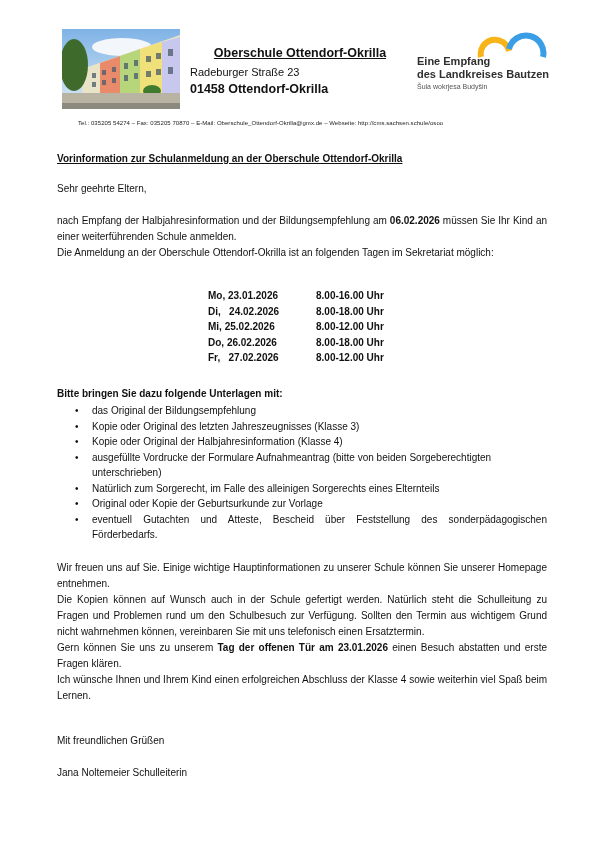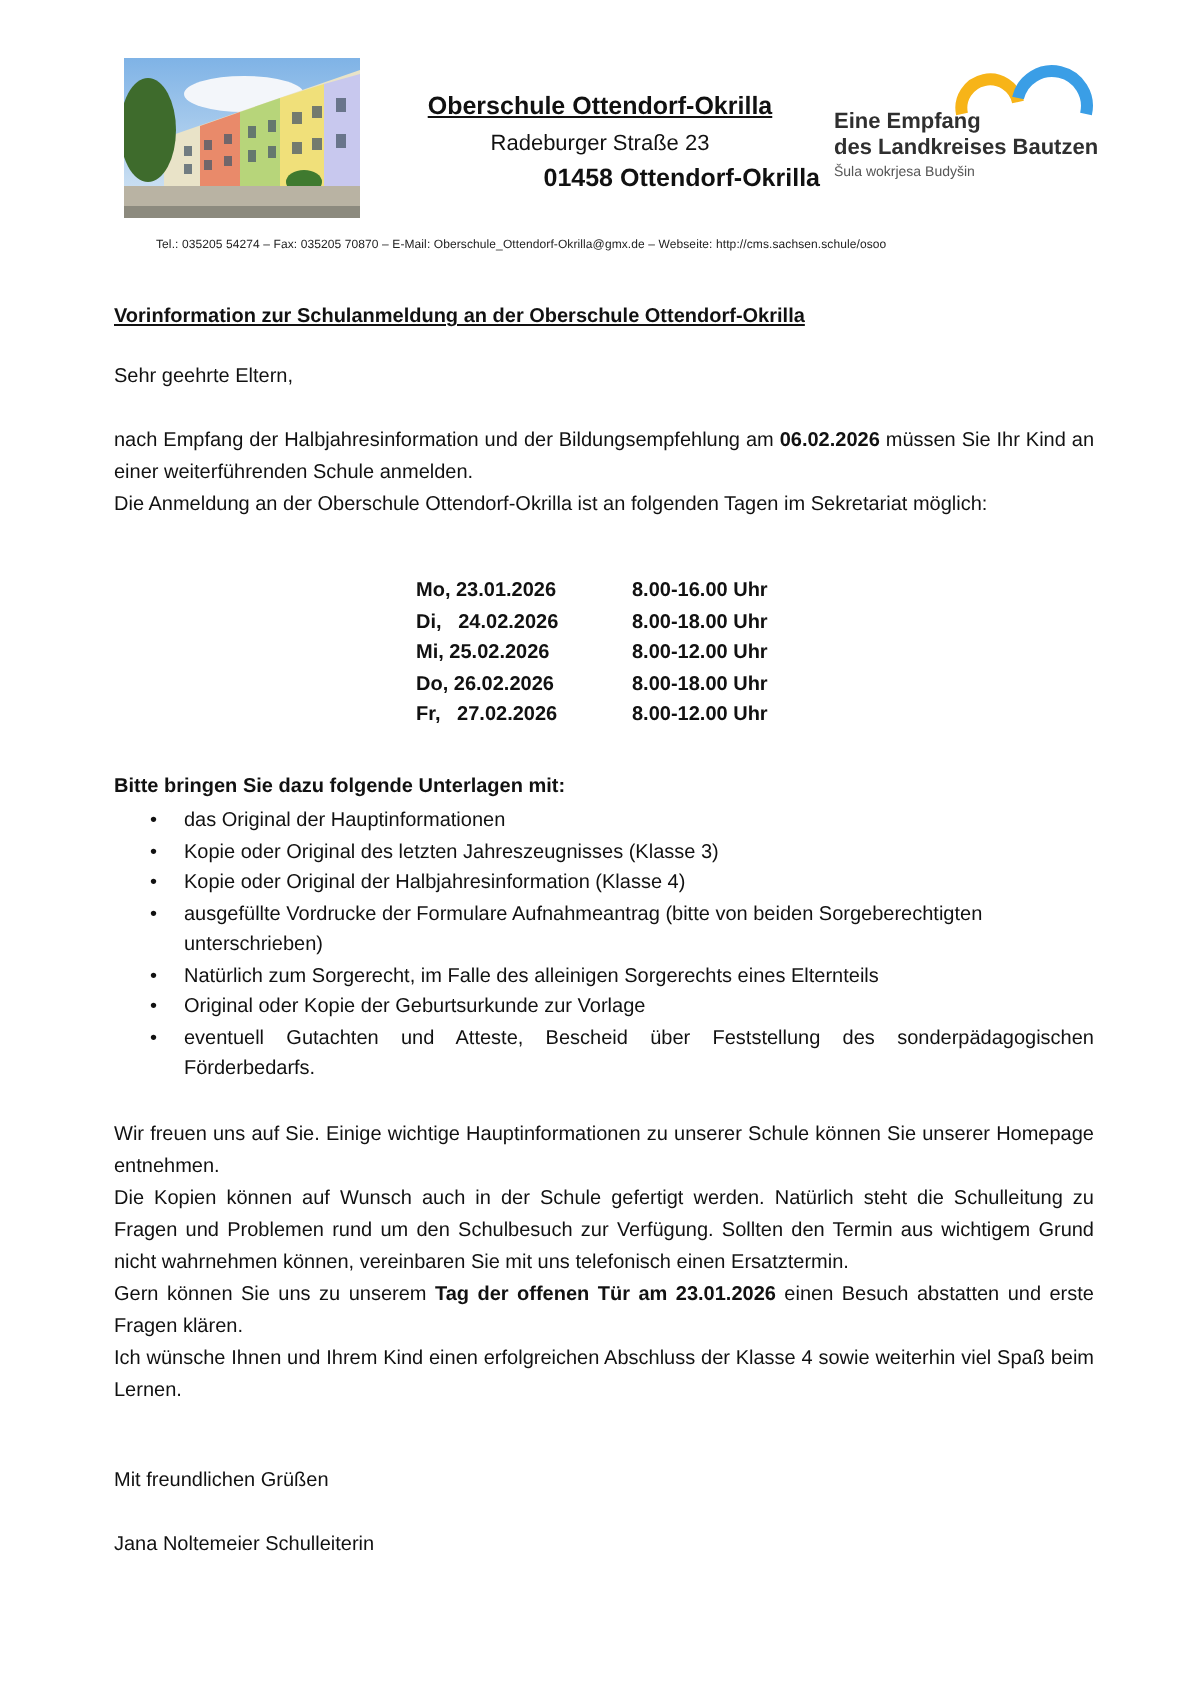--- a/index.html
+++ b/index.html
@@ -13,25 +13,25 @@
     
     .school-photo {
       position: absolute; left: 62px; top: 29px; width: 118px; height: 80px;
       overflow: hidden; background: #cfe3f5;
     }
     .school-name {
       position: absolute; left: 190px; top: 46px; width: 220px; text-align: center;
       font-size: 12.5px; font-weight: bold; text-decoration: underline;
     }
     .school-street {
-      position: absolute; left: 190px; top: 66px; width: 220px; text-align: center;
+      position: absolute; left: 190px; top: 66px; width: 220px; 
       font-size: 11px;
     }
     .school-city {
-      position: absolute; left: 190px; top: 82px; width: 220px; text-align: right;
+      position: absolute; left: 190px; top: 82px; width: 220px; text-align: left;
       font-size: 12.5px; font-weight: bold;
     }
     .district-logo { position: absolute; left: 415px; top: 27px; width: 135px; height: 70px; }
     .logo-arcs { position: absolute; left: 60px; top: 0; width: 75px; height: 40px; }
     .logo-line1 { position: absolute; left: 2px; top: 28px; font-size: 11px; font-weight: bold; color: #2f2f2f; white-space: nowrap; }
     .logo-line2 { position: absolute; left: 2px; top: 41px; font-size: 11px; font-weight: bold; color: #2f2f2f; white-space: nowrap; }
     .logo-line3 { position: absolute; left: 2px; top: 56px; font-size: 7px; color: #555; white-space: nowrap; }
 
     .contact-line {
       position: absolute; left: 78px; top: 120px; width: 450px;
@@ -155,21 +155,21 @@
       <span class="sched-time">8.00-18.00 Uhr</span>
     </div>
     <div class="sched-row">
       <span class="sched-day" style="white-space:pre">Fr,   27.02.2026</span>
       <span class="sched-time">8.00-12.00 Uhr</span>
     </div>
   </div>
 
   <div class="docs-title">Bitte bringen Sie dazu folgende Unterlagen mit:</div>
   <ul class="doc-list">
-    <li class="doc-item"><span class="doc-bullet">•</span><span>das Original der Hauptinformationen</span></li>
+    <li class="doc-item"><span class="doc-bullet">•</span><span>das Original der Bildungsempfehlung</span></li>
     <li class="doc-item"><span class="doc-bullet">•</span><span>Kopie oder Original des letzten Jahreszeugnisses (Klasse 3)</span></li>
     <li class="doc-item"><span class="doc-bullet">•</span><span>Kopie oder Original der Halbjahresinformation (Klasse 4)</span></li>
     <li class="doc-item" style="padding-right:0"><span class="doc-bullet">•</span><span>ausgefüllte Vordrucke der Formulare Aufnahmeantrag (bitte von beiden Sorgeberechtigten unterschrieben)</span></li>
     <li class="doc-item"><span class="doc-bullet">•</span><span>Natürlich zum Sorgerecht, im Falle des alleinigen Sorgerechts eines Elternteils</span></li>
     <li class="doc-item"><span class="doc-bullet">•</span><span>Original oder Kopie der Geburtsurkunde zur Vorlage</span></li>
     <li class="doc-item justify"><span class="doc-bullet">•</span><span>eventuell Gutachten und Atteste, Bescheid über Feststellung des sonderpädagogischen Förderbedarfs.</span></li>
   </ul>
 
   <div class="p closing">
     <div class="justify">Wir freuen uns auf Sie. Einige wichtige Hauptinformationen zu unserer Schule können Sie unserer Homepage entnehmen.</div>

